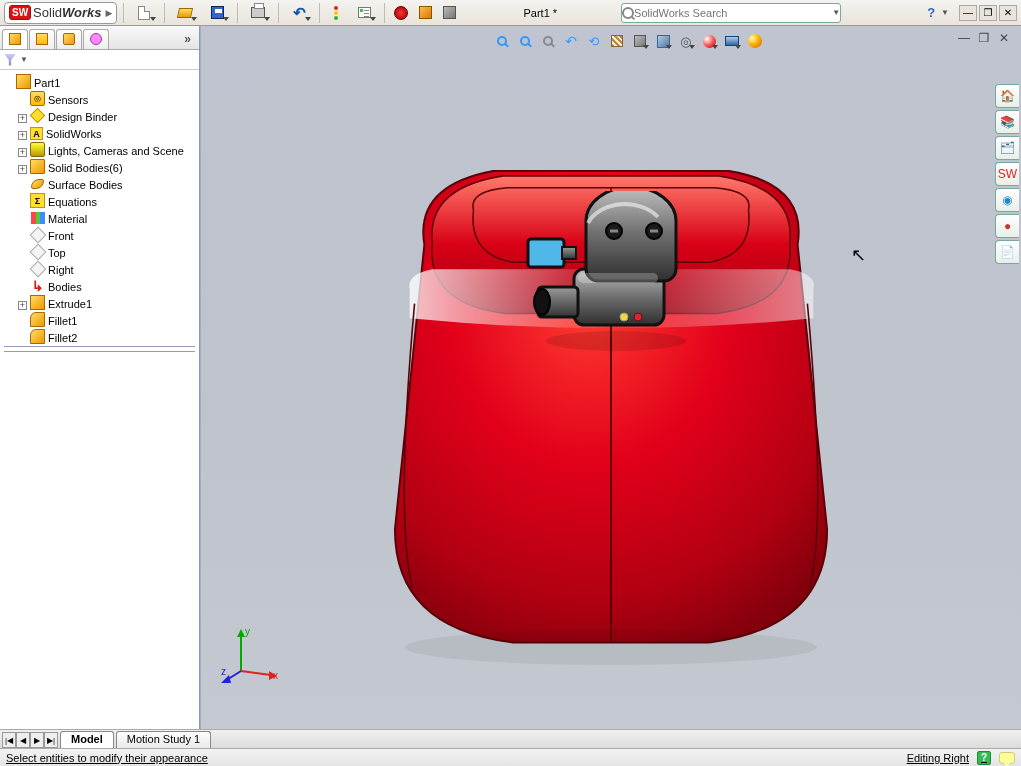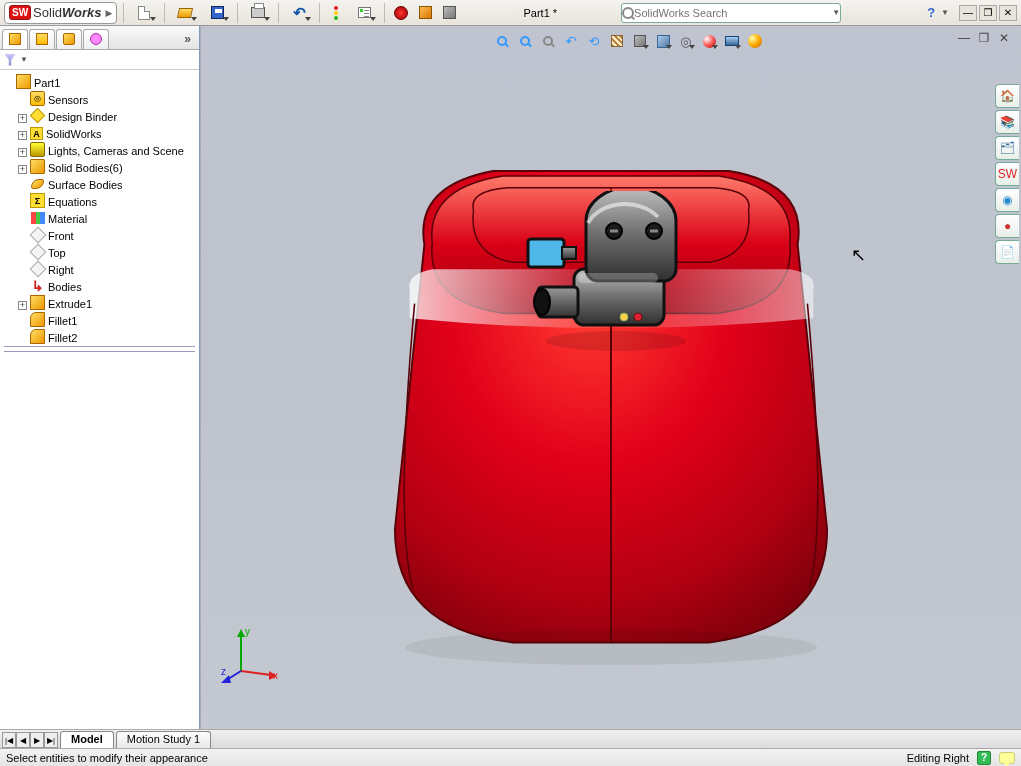--- a/index.html
+++ b/index.html
@@ -177,21 +177,21 @@
   display:flex;align-items:flex-end;font-size:11px;
 }
 .nav-btns{display:flex;gap:0;margin-left:2px;}
 .nav-btn{width:14px;height:16px;border:1px solid #999;background:#eee;display:flex;align-items:center;justify-content:center;font-size:8px;}
 .btab{height:17px;padding:1px 10px;border:1px solid #888;border-bottom:none;background:linear-gradient(#fdfdfd,#e9e9e9);margin-left:2px;border-radius:3px 3px 0 0;}
 .btab.active{background:#fff;font-weight:bold;}
 
 
 .statusbar{
   height:18px;background:linear-gradient(#f2f2f2,#e5e5e5);border-top:1px solid #aaa;
-  display:flex;align-items:center;padding:0 6px;font-size:11px;gap:10px;
+  display:flex;align-items:center;padding:0 6px;font-size:11px;gap:10px;text-decoration:underline;
 }
 .statusbar .right{margin-left:auto;display:flex;align-items:center;gap:8px;}
 .sb-help{width:14px;height:14px;background:#3b5;color:#fff;border:1px solid #283;display:flex;align-items:center;justify-content:center;font-size:10px;font-weight:bold;border-radius:2px;}
 .sb-balloon{width:16px;height:12px;background:#ff9;border:1px solid #cc7;border-radius:3px;position:relative;}
 .sb-balloon::after{content:"";position:absolute;bottom:-4px;left:4px;width:0;height:0;border-left:3px solid transparent;border-right:3px solid transparent;border-top:4px solid #ff9;}
 </style>
 </head>
 <body>
 
 <div class="titlebar">

